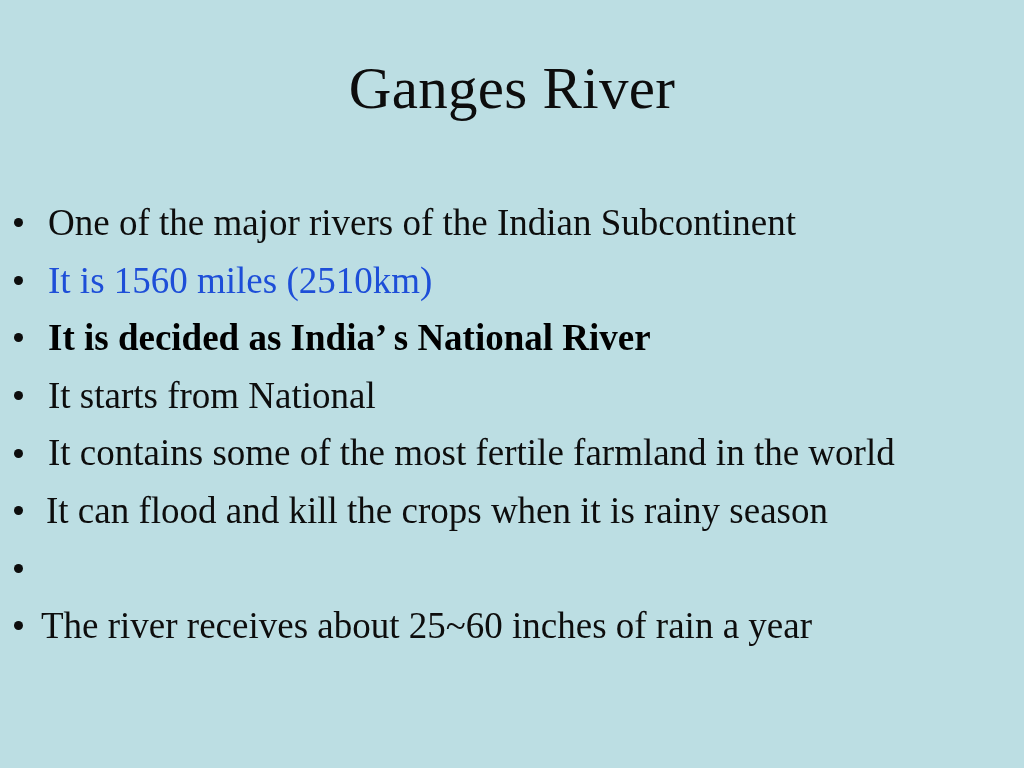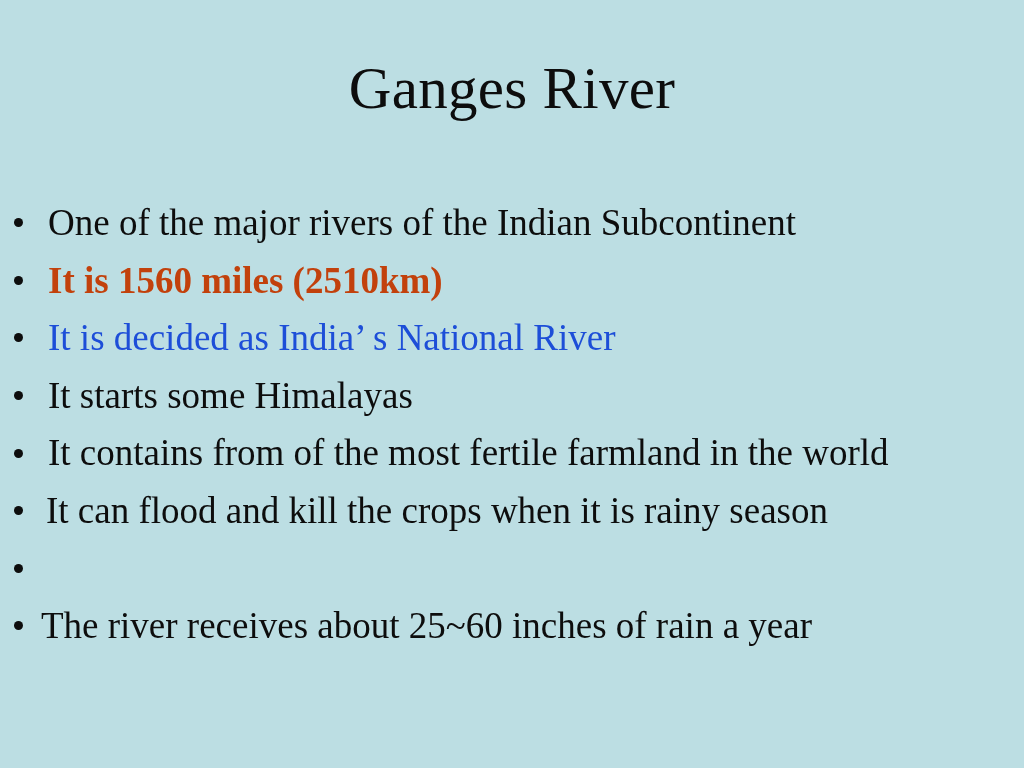--- a/index.html
+++ b/index.html
@@ -82,38 +82,38 @@
 
   <h1 id="slide-title" style="color: rgb(13, 13, 13);">Ganges River</h1>
 
   <ul id="bullet-list">
 
     <li style="color: rgb(13, 13, 13);">
       <span class="bullet-marker" style="background: rgb(13, 13, 13);"></span>
       <span class="bullet-text">One of the major rivers of the Indian Subcontinent</span>
     </li>
 
-    <li style="color: #c2410c; font-weight: bold;">
+    <li style="color: #1d4ed8;">
       <span class="bullet-marker" style="background: rgb(13, 13, 13);"></span>
       <span class="bullet-text">It is 1560 miles (2510km)</span>
     </li>
 
-    <li style="color: #1d4ed8;">
+    <li style="color: #000000; font-weight: bold;">
       <span class="bullet-marker" style="background: rgb(13, 13, 13);"></span>
       <span class="bullet-text">It is decided as India’ s National River</span>
     </li>
 
     <li style="color: rgb(13, 13, 13);">
       <span class="bullet-marker" style="background: rgb(13, 13, 13);"></span>
-      <span class="bullet-text">It starts some Himalayas</span>
+      <span class="bullet-text">It starts from National</span>
     </li>
 
     <li style="color: rgb(13, 13, 13);">
       <span class="bullet-marker" style="background: rgb(13, 13, 13);"></span>
-      <span class="bullet-text">It contains from of the most fertile farmland in the world</span>
+      <span class="bullet-text">It contains some of the most fertile farmland in the world</span>
     </li>
 
     <li style="color: rgb(13, 13, 13); padding-left: 46px;">
       <span class="bullet-marker" style="background: rgb(13, 13, 13);"></span>
       <span class="bullet-text">It can flood and kill the crops when it is rainy season</span>
     </li>
 
     <li style="color: rgb(13, 13, 13);">
       <span class="bullet-marker" style="background: rgb(13, 13, 13);"></span>
     </li>

